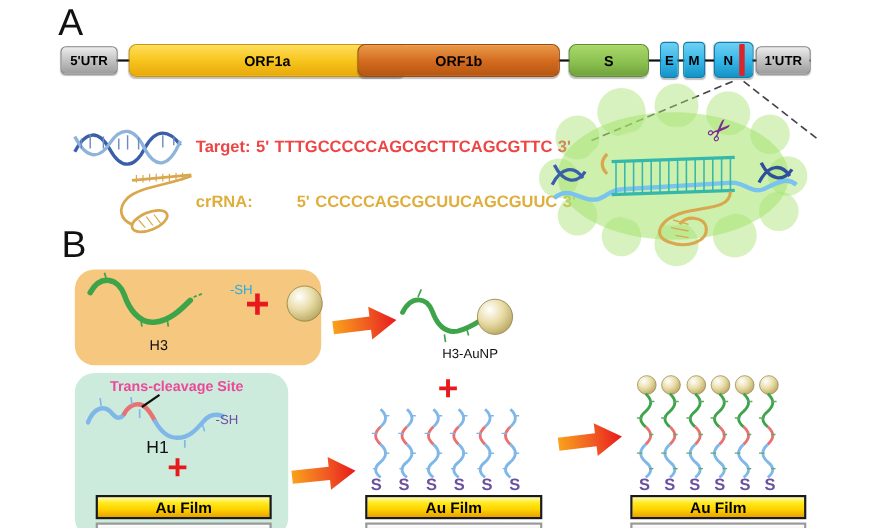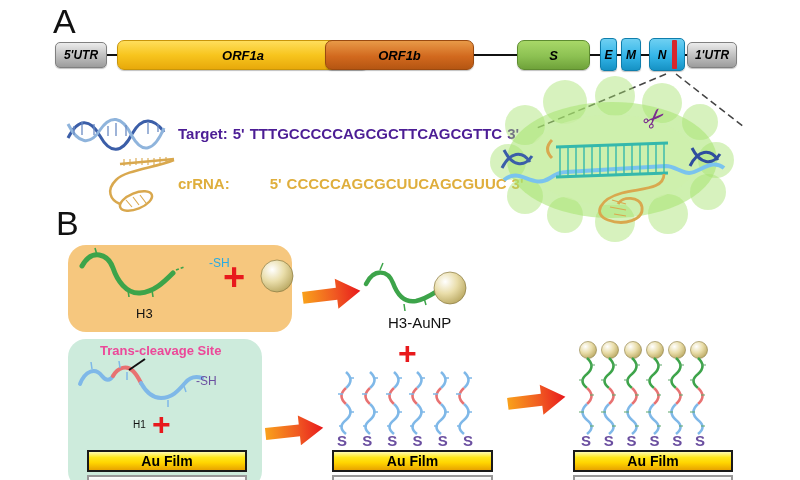--- a/index.html
+++ b/index.html
@@ -6,21 +6,20 @@
   body{
     width:800px;height:480px;position:relative;overflow:hidden;background:#fff;
     font-family:"Liberation Sans", sans-serif;
   }
   .abs{position:absolute;}
   .panel-letter{font-size:34px;color:#111;z-index:3;}
   .gseg{
     position:absolute;z-index:1;display:flex;align-items:center;justify-content:center;
     font-weight:bold;color:#000;box-sizing:border-box;border-radius:5px;
     box-shadow:0 1px 1px rgba(0,0,0,.25);
-    font-style:italic;
   }
   .g-gray  {background:linear-gradient(180deg,#ECECEC 0%,#C6C6C6 45%,#9C9C9C 100%);border:1px solid #808080;}
   .g-yellow{background:linear-gradient(180deg,#FFDE5C 0%,#F7C51E 50%,#E8A90A 100%);border:1px solid #C8950A;}
   .g-orange{background:linear-gradient(180deg,#E89A48 0%,#D2691E 55%,#B55612 100%);border:1px solid #9A4A10;}
   .g-green {background:linear-gradient(180deg,#A8D868 0%,#8CC152 55%,#6FA23A 100%);border:1px solid #5E8C30;}
   .g-blue  {background:linear-gradient(180deg,#6FD0F2 0%,#33B5E8 55%,#1692C4 100%);border:1px solid #0F7EAC;}
   .connector{position:absolute;left:100px;top:54px;width:637px;height:2px;background:#111;z-index:0;}
   .nstripe{position:absolute;right:7px;top:1px;bottom:1px;width:5px;background:#D8262C;border-radius:1px;}
   .seqrow{position:absolute;z-index:1;font-weight:bold;font-size:15px;white-space:nowrap;}
   .seqrow span{margin-right:5px;}
@@ -49,41 +48,41 @@
 
 <div class="panel-letter abs" style="left:53px;top:2px;">A</div>
 <div class="panel-letter abs" style="left:56px;top:204px;">B</div>
 
 <div class="gseg g-gray" style="left:55px;top:42px;width:52px;height:26px;font-size:12px;">
     <span>5'UTR</span>
   </div>
 <div class="gseg g-yellow" style="left:117px;top:40px;width:252px;height:30px;font-size:13px;border-radius:7px;">
     <span>ORF1a</span>
   </div>
-<div class="gseg g-orange" style="left:325px;top:40px;width:149px;height:30px;font-size:13px;border-radius:7px;">
+<div class="gseg g-orange" style="left:325px;top:40px;width:184px;height:30px;font-size:13px;border-radius:7px;">
     <span>ORF1b</span>
   </div>
 <div class="gseg g-green" style="left:517px;top:40px;width:73px;height:30px;font-size:13px;border-radius:7px;">
     <span>S</span>
   </div>
 <div class="gseg g-blue" style="left:600px;top:38px;width:17px;height:33px;font-size:12px;border-radius:4px;">
     <span>E</span>
   </div>
 <div class="gseg g-blue" style="left:621px;top:38px;width:20px;height:33px;font-size:12px;border-radius:4px;">
     <span>M</span>
   </div>
 <div class="gseg g-blue" style="left:649px;top:38px;width:36px;height:33px;font-size:12px;border-radius:5px;padding-right:10px;">
     <span>N</span>
     <i class="nstripe"></i>
   </div>
 <div class="gseg g-gray" style="left:687px;top:42px;width:50px;height:26px;font-size:12px;">
     <span>1'UTR</span>
   </div>
 
-<div class="seqrow" style="left:178px;top:125px;color:#4c1d95;text-align:right;">
+<div class="seqrow" style="left:178px;top:125px;color:#ef4444;text-align:right;">
   <span>Target:</span><span>5'</span><span>TTTGCCCCCAGCGCTTCAGCGTTC</span><span>3'</span>
 </div>
 <div class="seqrow" style="left:178px;top:175px;color:#DFAE3C;">
   <span style="color:#DFAE3C;margin-right:40px;">crRNA:</span><span>5'</span><span>CCCCCAGCGCUUCAGCGUUC</span><span>3'</span>
 </div>
 
 <div class="roundbox" style="left:68px;top:245px;width:224px;height:87px;background:#F6C77E;"></div>
 <div class="roundbox" style="left:68px;top:339px;width:194px;height:150px;background:#CDEBDC;"></div>
 
 <div class="aufilm" style="left:87px;top:450px;width:160px;height:22px;">
@@ -221,26 +220,26 @@
     <use href="#vstrand-right" transform="translate(654,358)"></use>
     <use href="#vstrand-right" transform="translate(676,358)"></use>
     <use href="#vstrand-right" transform="translate(698,358)"></use>
   </g>
 </svg>
 
 <div class="lbl3" style="left:209px;top:256px;font-size:12px;color:#29ABE2;">-SH</div>
 <div class="plus" style="left:223px;top:258px;font-size:38px;">+</div>
 <div class="lbl3" style="left:136px;top:306px;font-size:13px;">H3</div>
 
-<div class="lbl3" style="left:388px;top:314px;font-size:15px;">H3-AuNP</div>
+<div class="lbl3" style="left:402px;top:314px;font-size:12px;">H3-AuNP</div>
 <div class="plus" style="left:398px;top:337px;font-size:32px;">+</div>
 
 <div class="redtext" style="left:100px;top:343px;font-size:13px;">Trans-cleavage Site</div>
 <div class="lbl3" style="left:196px;top:374px;font-size:12px;color:#6B4FA0;">-SH</div>
-<div class="lbl3" style="left:133px;top:419px;font-size:10px;">H1</div>
+<div class="lbl3" style="left:133px;top:399px;font-size:16px;">H1</div>
 <div class="plus" style="left:152px;top:408px;font-size:32px;">+</div>
 
 <div class="srow" style="left:336px;top:432px;width:138px;">
   <span>S</span>
     <span>S</span>
     <span>S</span>
     <span>S</span>
     <span>S</span>
     <span>S</span>
 </div>

